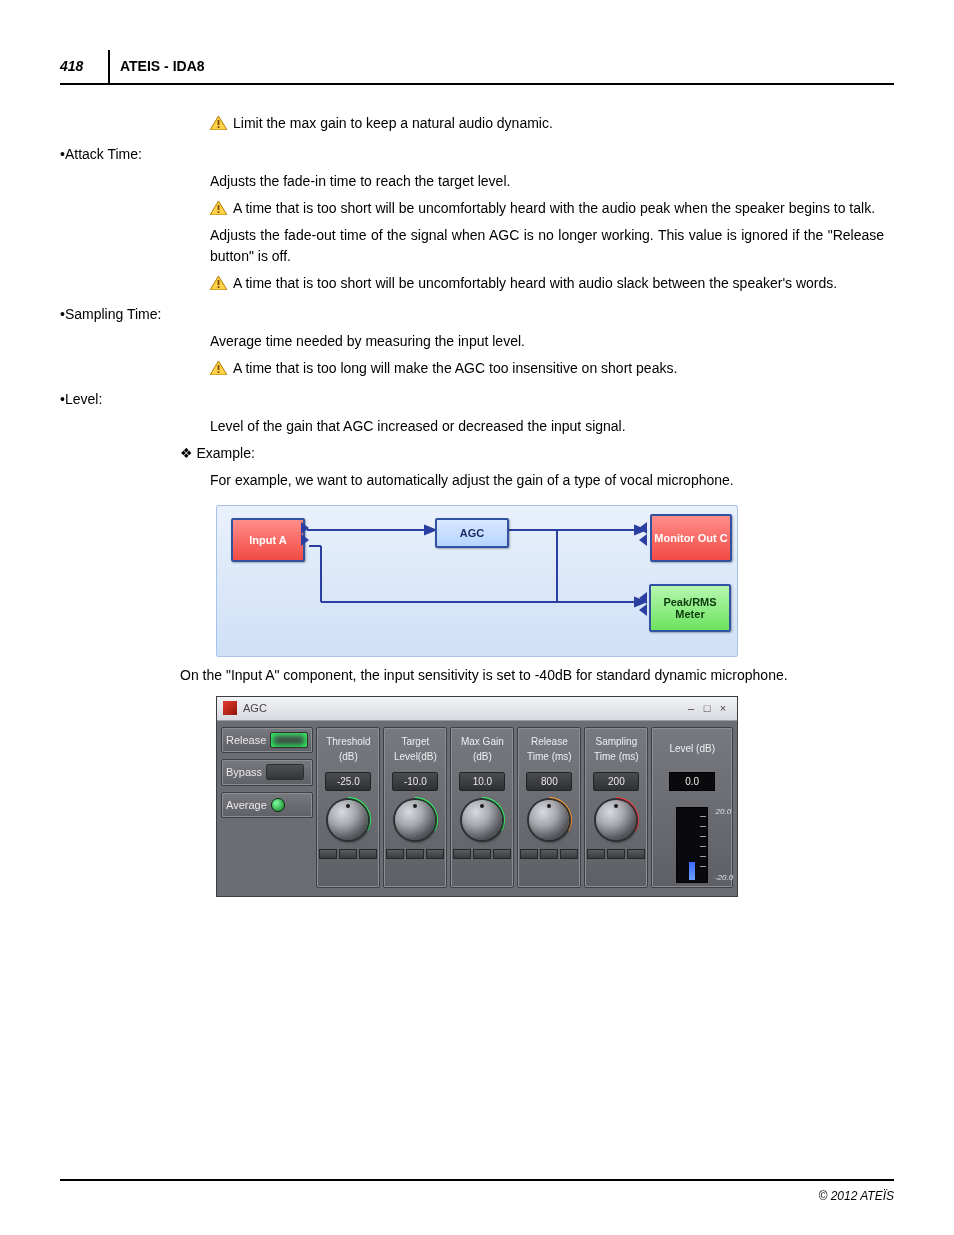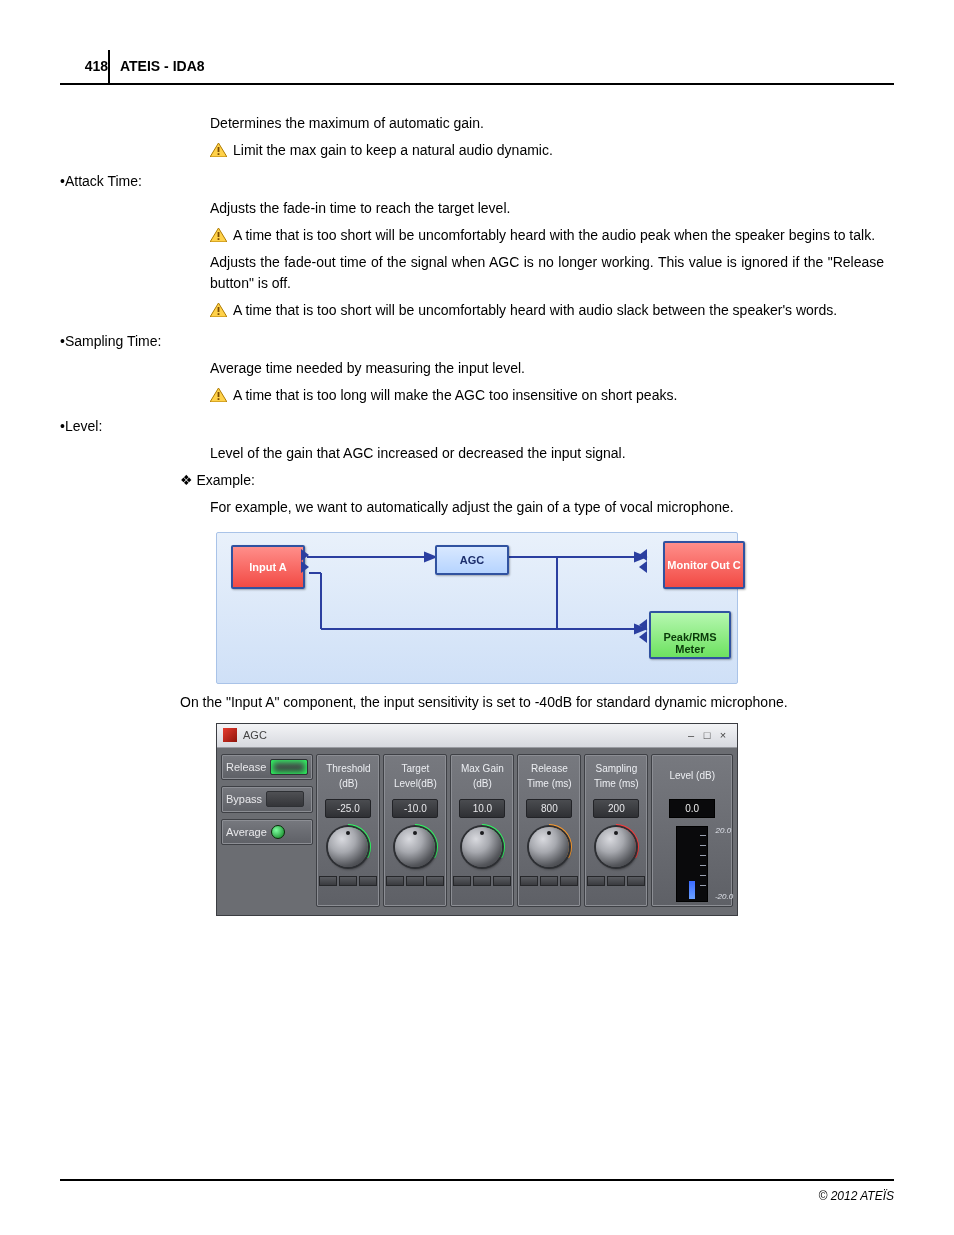--- a/index.html
+++ b/index.html
@@ -1,18 +1,18 @@
 <!DOCTYPE html>
 <html><head>
 <meta charset="utf-8">
 <style>
   html,body{margin:0;padding:0;background:#fff;font-family:Arial,Helvetica,sans-serif;color:#000;font-size:14px;line-height:1.5;}
   .page{width:954px;min-height:1235px;margin:0 auto;position:relative;box-sizing:border-box;padding:50px 60px 40px 60px;}
   .hdr{display:flex;align-items:stretch;border-bottom:2px solid #000;margin-bottom:28px;}
-  .pnum{width:48px;text-align:right;font-weight:bold;padding:6px 0;}
+  .pnum{width:48px;text-align:left;font-weight:bold;padding:6px 0;font-style:italic;}
   .htitle{font-weight:bold;padding:6px 10px;border-left:2px solid #000;}
   .indent1{margin-left:120px;margin-right:10px;}
   .indent2{margin-left:150px;margin-right:10px;}
   .bul{display:flex;margin:10px 0 6px 0;}
   .bul .dot::before{content:"• ";}
   .warn-ic{display:inline-block;width:17px;height:14px;vertical-align:-2px;margin-right:6px;}
   .warn-ic svg{width:17px;height:14px;display:block;}
   .just{text-align:justify;}
   .dia-wrap{display:flex;justify-content:center;margin:14px 0 8px 0;}
   .diagram{width:520px;height:150px;position:relative;
@@ -47,39 +47,38 @@
     box-shadow:0 0 0 2px #2d2f33, 1px 2px 3px rgba(0,0,0,.6);}
   .knob::after{content:"";position:absolute;left:50%;top:4px;width:4px;height:4px;border-radius:50%;background:#1a1b1e;transform:translateX(-50%);}
   .ring{padding:3px;border-radius:50%;}
   .ring.g{background:conic-gradient(#2cff61 0 120deg,transparent 120deg 360deg);}
   .ring.o{background:conic-gradient(#ff9c2c 0 120deg,transparent 120deg 360deg);}
   .ring.r{background:conic-gradient(#ff3a3a 0 120deg,transparent 120deg 360deg);}
   .stepper{display:flex;gap:2px;}
   .stepper span{width:16px;height:8px;background:linear-gradient(#5a5c61,#3a3b3f);border:1px solid #26272a;}
   .lvlcol{width:54px;}
   .lvltop{width:44px;padding:1px 0;font-size:10px;text-align:center;background:#0a0a0c;border:1px solid #000;color:#eee;}
-  .meter{width:30px;height:74px;background:#0a0a0c;border:1px solid #000;position:relative;margin-top:2px;font-style:italic;}
+  .meter{width:30px;height:74px;background:#0a0a0c;border:1px solid #000;position:relative;margin-top:10px;font-style:italic;}
   .meter .bar{position:absolute;left:50%;transform:translateX(-50%);bottom:2px;width:6px;height:18px;
     background:linear-gradient(#3a6aff,#6aa0ff);}
   .meter .tick{position:absolute;right:1px;width:6px;height:1px;background:#9aa0b0;}
   .mlab{position:absolute;font-size:8px;color:#dfe2ea;}
   .ftr{position:absolute;left:60px;right:60px;bottom:30px;border-top:2px solid #000;padding-top:6px;text-align:right;font-style:italic;font-size:12px;}
   .diamond::before{content:"❖ ";}
   p{margin:6px 0;}
 </style>
 </head>
 <body>
 <div class="page">
 
 <div class="hdr">
   <div class="pnum">418</div>
   <div class="htitle">ATEIS - IDA8</div>
 </div>
 
-<p class="indent2">Determines the maximum of automatic gain.</p>
 <p class="indent2">
   <span class="warn-ic">
     <svg viewBox="0 0 17 14">
           <polygon points="8.5,0 17,14 0,14" fill="#ffd24a" stroke="#b07b00" stroke-width="1"></polygon>
           <rect x="7.6" y="4" width="1.8" height="5" fill="#7a4a00"></rect>
           <rect x="7.6" y="10.2" width="1.8" height="1.8" fill="#7a4a00"></rect>
         </svg>
   </span><span>Limit the max gain to keep a natural audio dynamic.</span>
 </p>
 
@@ -138,24 +137,24 @@
 
         <line x1="340" y1="24" x2="340" y2="96"></line>
       </g>
     </svg>
     <div class="node red" style="left:14px;top:12px;width:66px;height:36px;">
           <span>Input A</span>
         </div>
     <div class="node blue" style="left:218px;top:12px;width:66px;height:22px;">
           <span>AGC</span>
         </div>
-    <div class="node red" style="left:446px;top:8px;width:74px;height:40px;line-height:1.1;">
+    <div class="node red" style="left:433px;top:8px;width:74px;height:40px;line-height:1.1;">
           <span>Monitor Out C</span>
         </div>
-    <div class="node green" style="left:432px;top:78px;width:74px;height:40px;line-height:1.1;align-items:flex-end;">
+    <div class="node green" style="left:432px;top:78px;width:74px;height:40px;line-height:1.1;">
           <span>Peak/RMS Meter</span>
         </div>
 
     <div class="pin" style="left:82px;top:18px;"></div>
     <div class="pin" style="left:82px;top:30px;"></div>
     <div class="pin l" style="left:420px;top:18px;"></div>
     <div class="pin l" style="left:420px;top:30px;"></div>
     <div class="pin l" style="left:420px;top:88px;"></div>
     <div class="pin l" style="left:420px;top:100px;"></div>
   </div>

